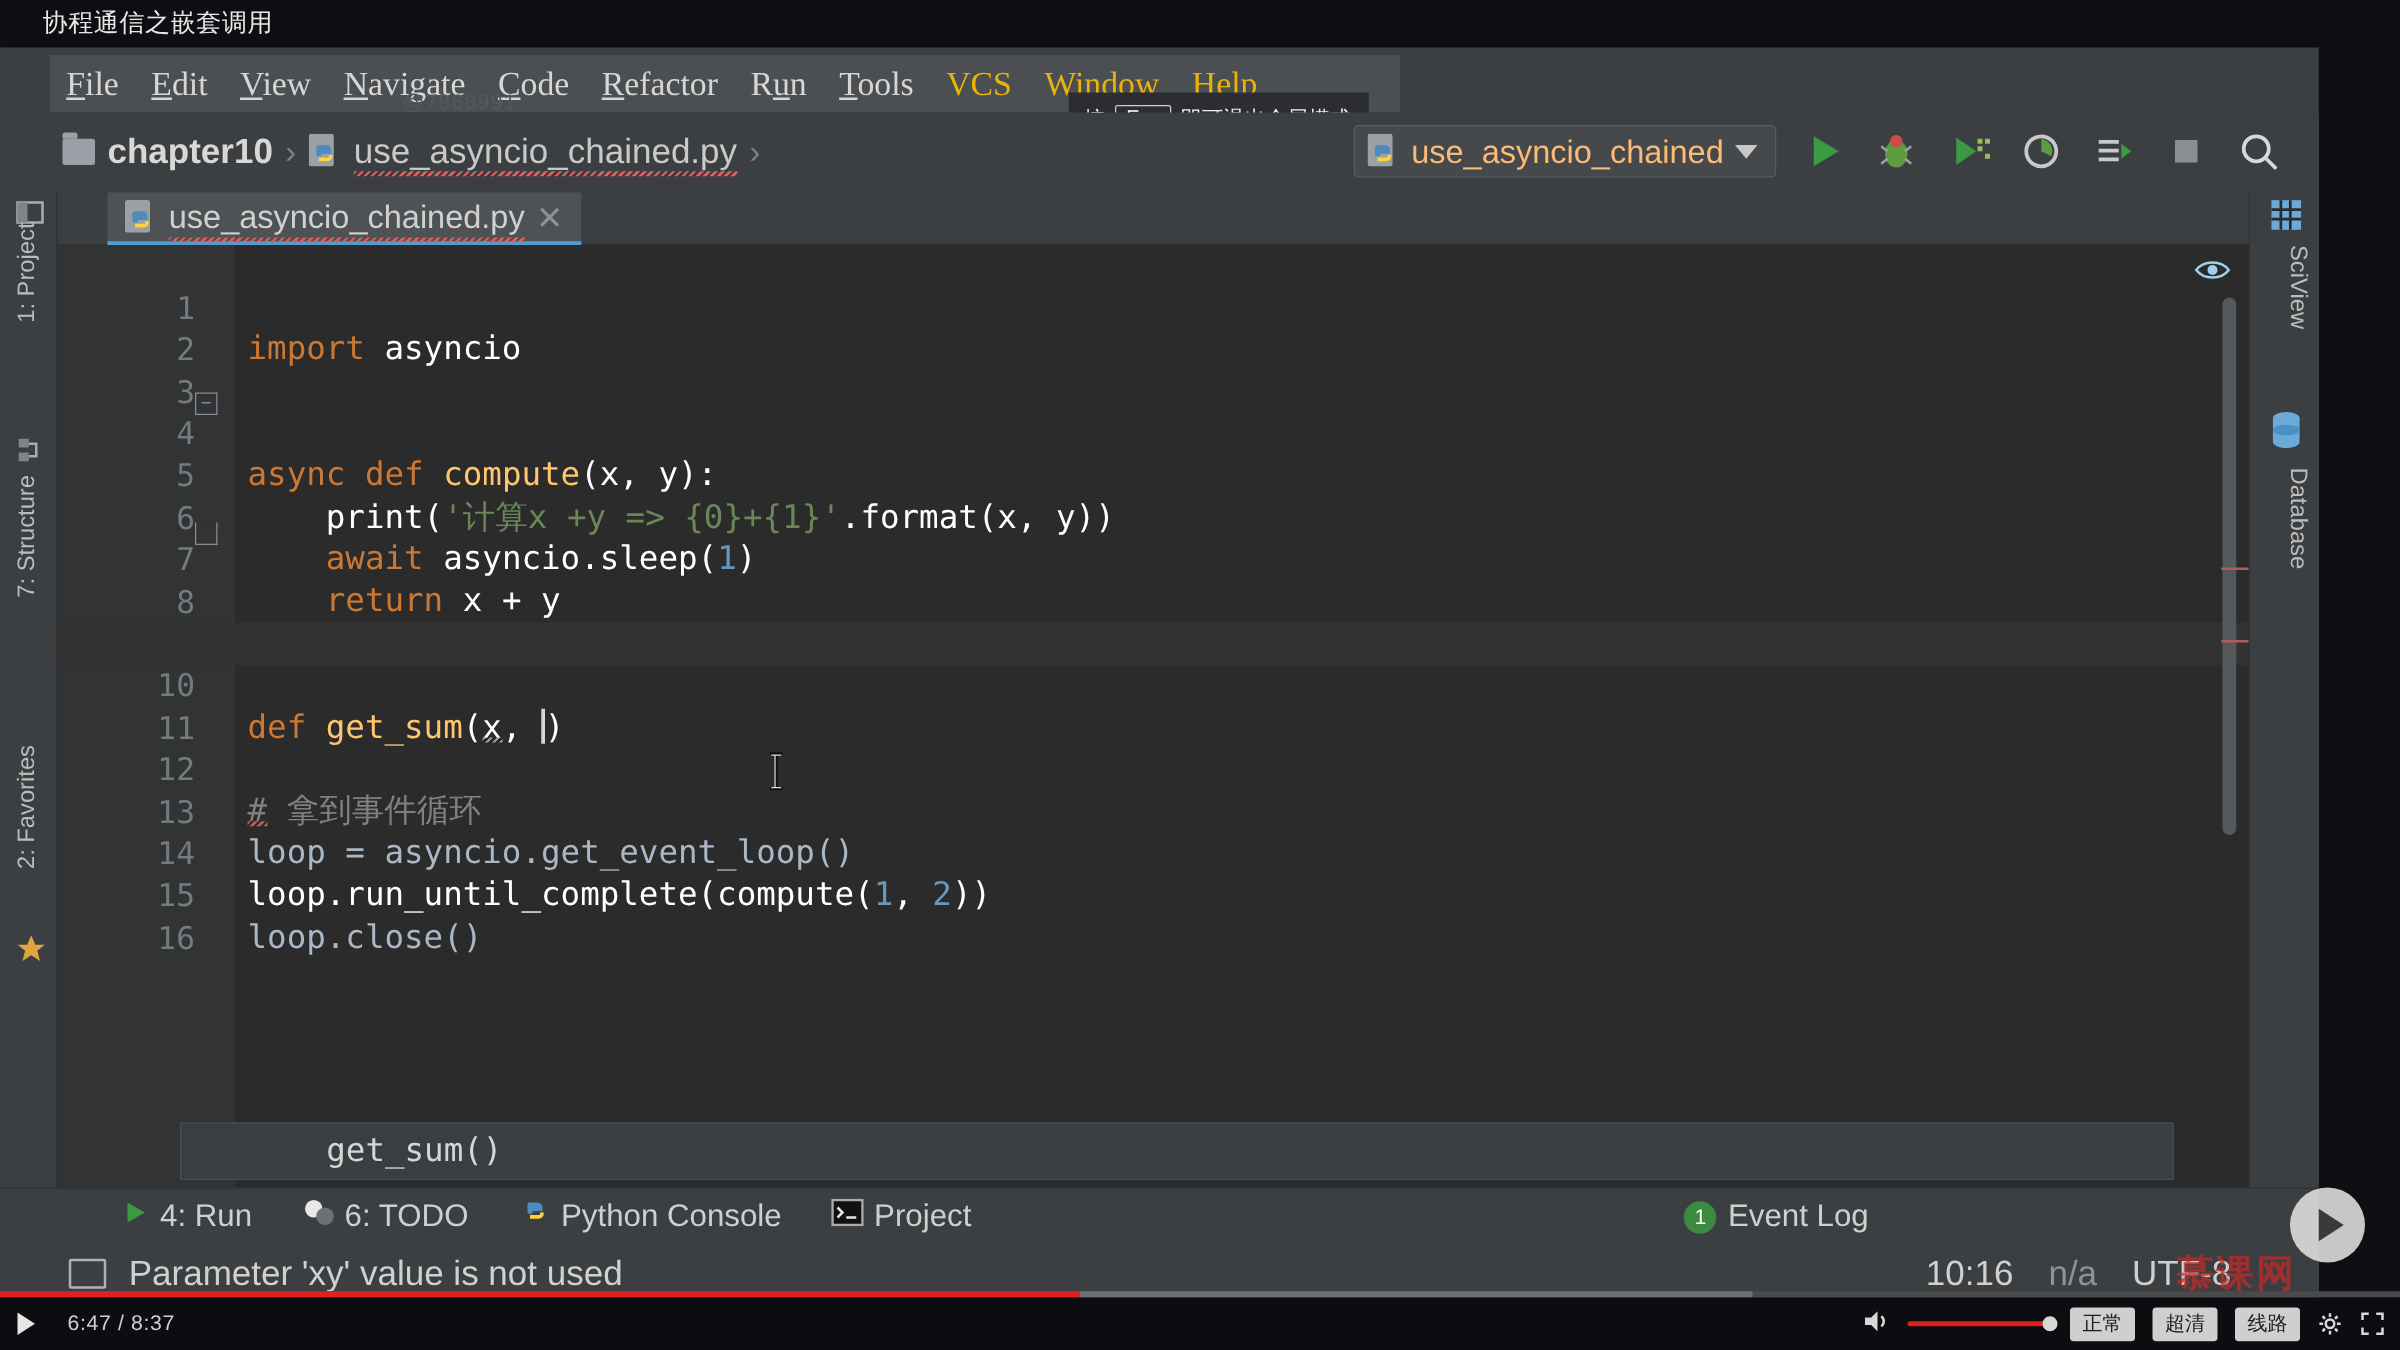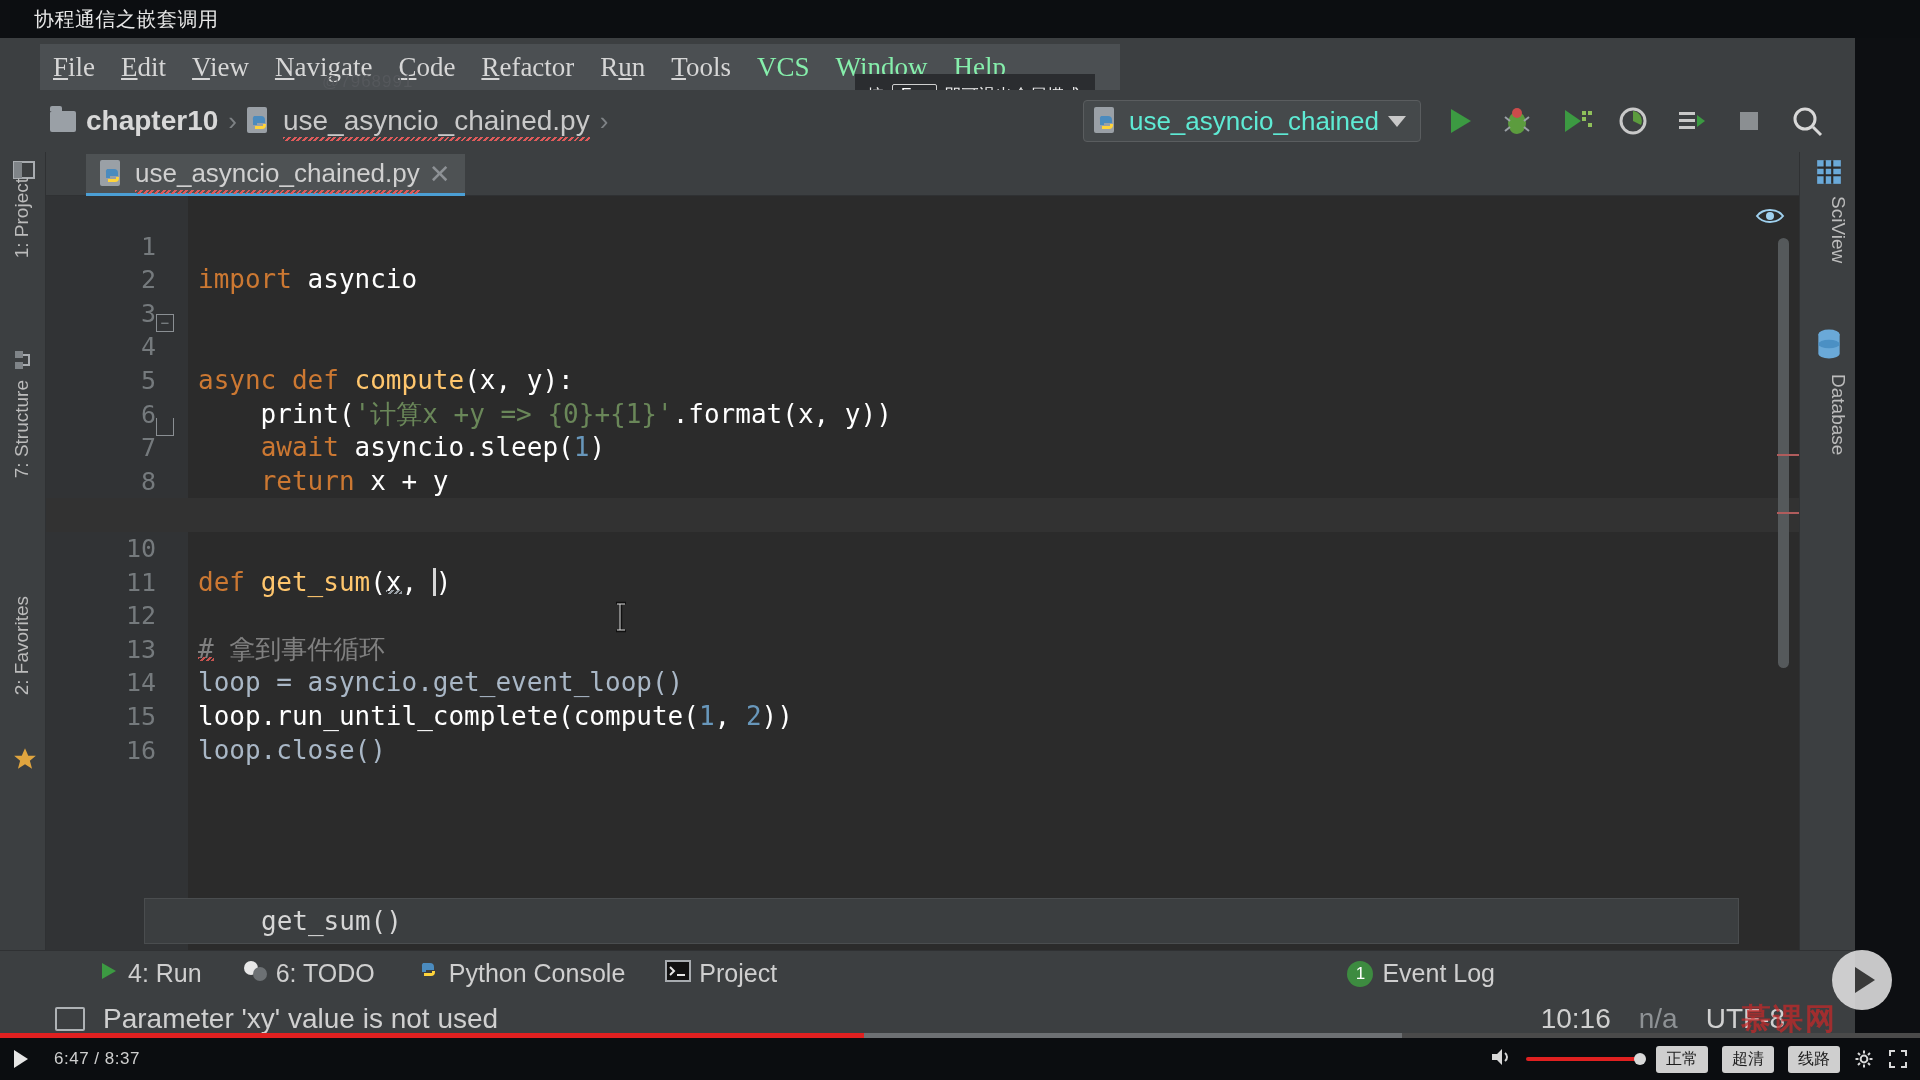--- a/index.html
+++ b/index.html
@@ -30,21 +30,21 @@
   .menubar {
     position: absolute; left: 40px; top: 6px; width: 1080px; height: 46px;
     display: flex; align-items: center; gap: 0px;
     background: #4b4f52;
   }
   .menu-item {
     font-size: 27px; color: #d6d6d6; padding: 2px 13px;
     font-family: "Liberation Serif", serif;
   }
   .menu-item .u { text-decoration: underline; }
-  .menu-dim { color: #86efac; }
+  .menu-dim { color: #eab308; }
 
   .watermark-id {
     position: absolute; left: 322px; top: 34px;
     font-size: 17px; color: #55585c; letter-spacing: 1px;
   }
 
   
   .esc-tip {
     position: absolute; left: 855px; top: 36px; width: 240px; height: 42px;
     background: #2b2d30; display: flex; align-items: center; gap: 8px;
@@ -82,21 +82,21 @@
 
   .toolbar-right {
     position: absolute; right: 28px; top: 0; height: 62px;
     display: flex; align-items: center; gap: 18px;
   }
   .runconfig {
     display: flex; align-items: center; gap: 9px;
     border: 1px solid #5a5d5f; border-radius: 4px;
     background: #45494b; padding: 5px 14px 5px 10px; height: 42px;
   }
-  .runconfig-label { font-size: 26px; color: #5eead4; }
+  .runconfig-label { font-size: 26px; color: #fdba74; }
   .caret-dn { width: 0; height: 0; border-left: 9px solid transparent; border-right: 9px solid transparent; border-top: 11px solid #c8c8c8; }
 
   .tb-ico { width: 40px; height: 40px; position: relative; display: inline-block; }
 
   
   .leftstrip {
     position: absolute; left: 0; top: 114px; width: 46px; bottom: 96px;
     background: #3c3f41; border-right: 1px solid #2f3133;
   }
   .vtab {

